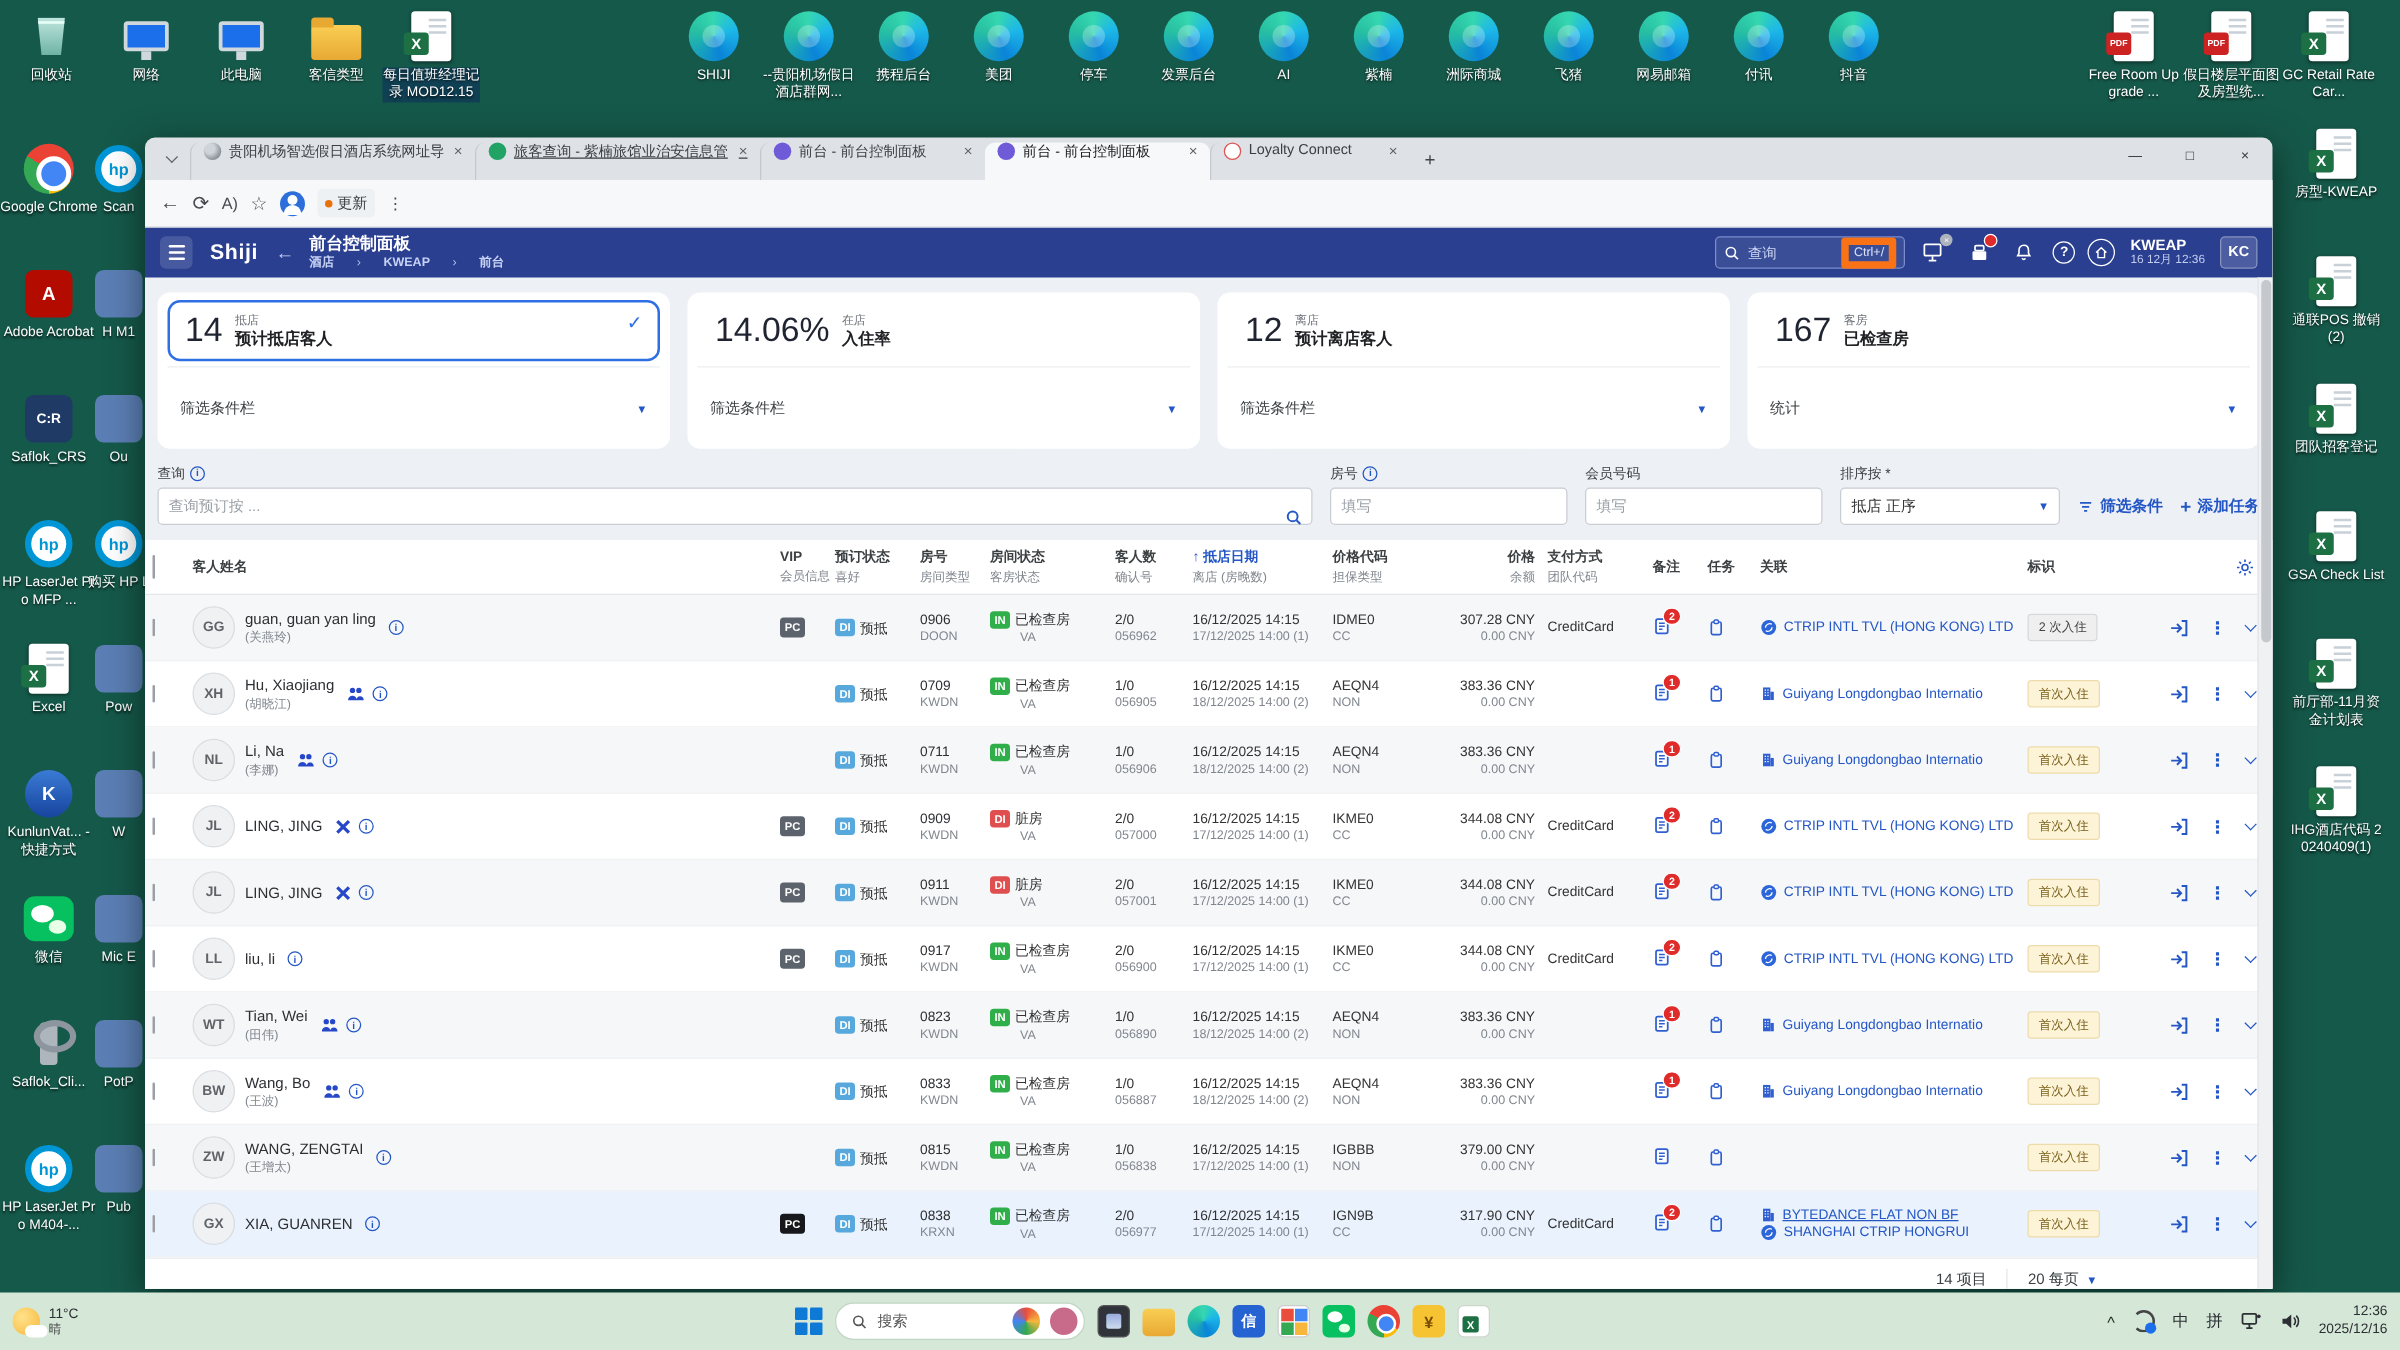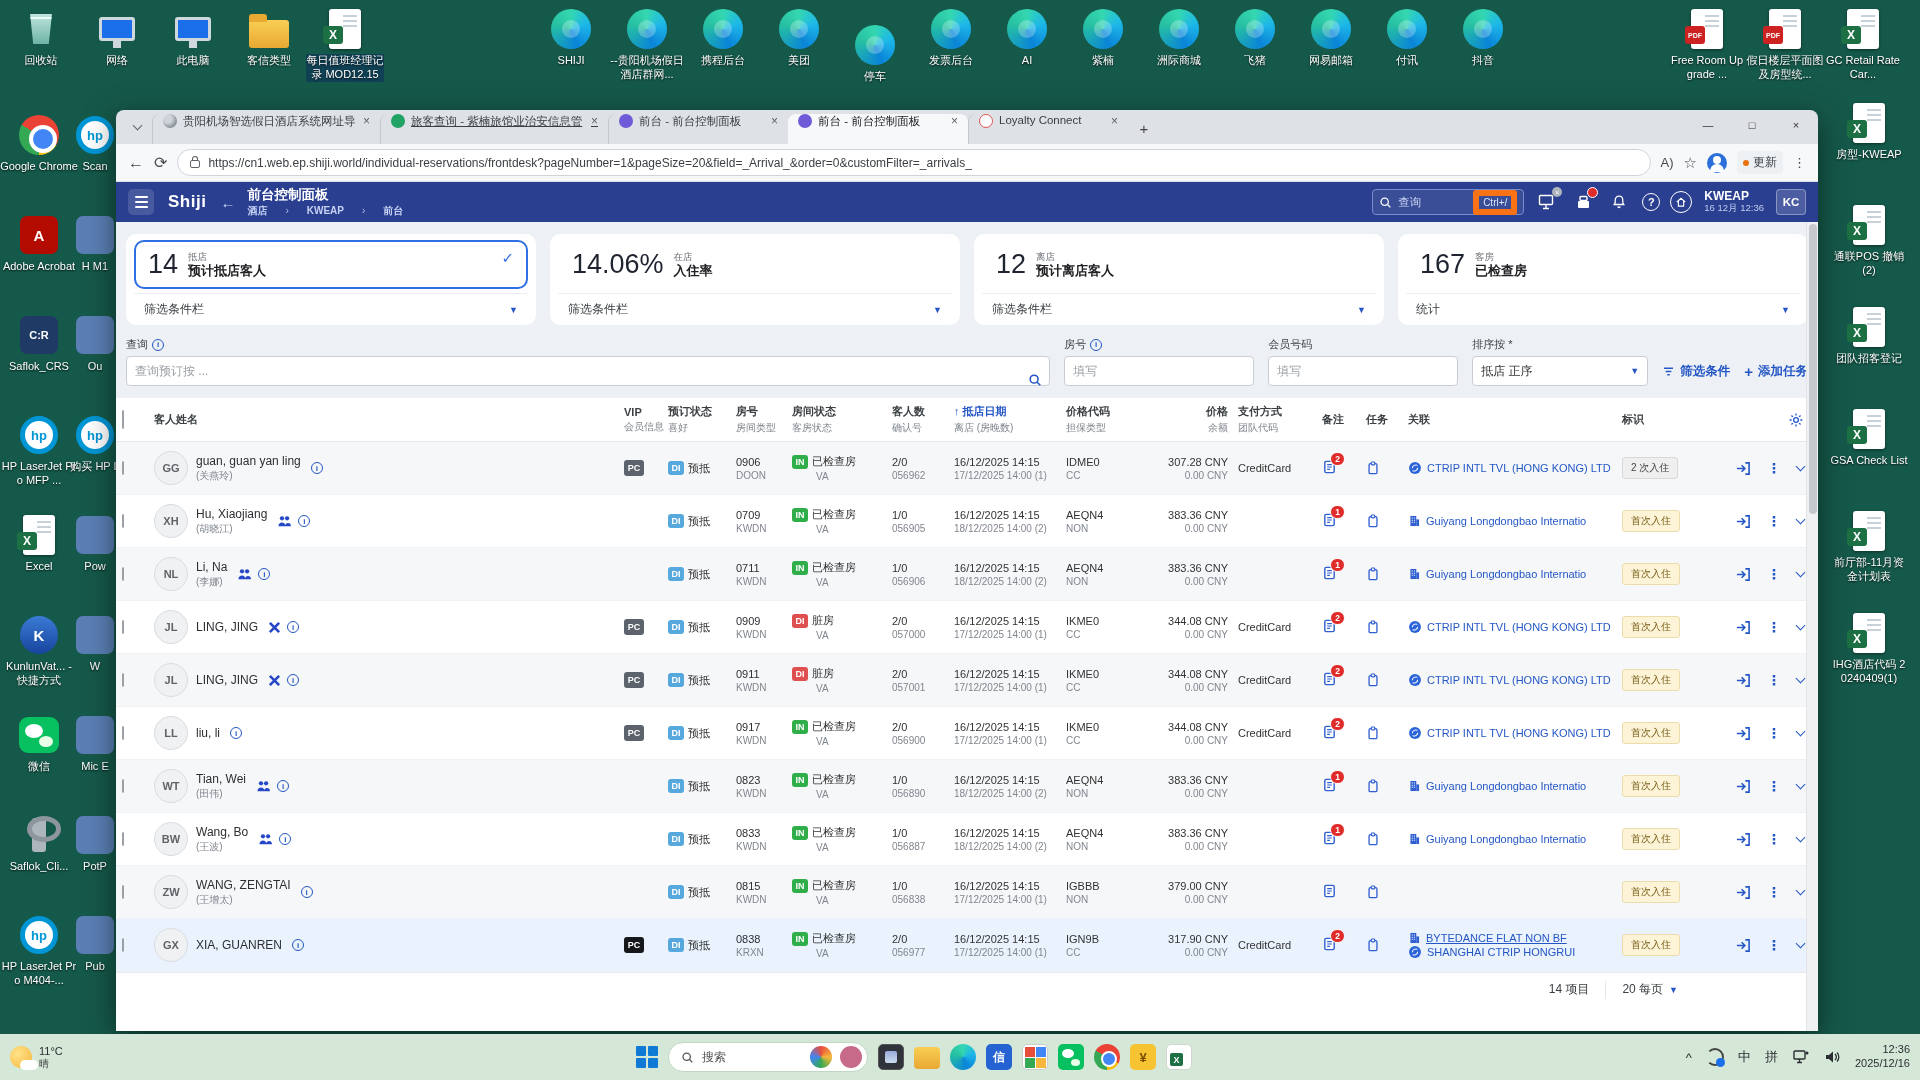--- a/index.html
+++ b/index.html
@@ -83,21 +83,21 @@
 
 #stats{display:grid;grid-template-columns:repeat(4,1fr);gap:14px;padding:12px 10px 8px;flex:none}
 .card{background:#fff;border-radius:10px;padding:6px 8px 0}
 .card .topbox{border:2px solid transparent;border-radius:10px;padding:7px 12px;display:flex;align-items:flex-start;gap:10px}
 .card.sel .topbox{border-color:#2f6fe4}
 .card .num{font-size:27px;color:#1f2430;font-weight:400}
 .card .meta{line-height:1.2;padding-top:2px}
 .card .meta .tag{font-size:9.5px;color:#6b7077}
 .card .meta .lb{font-size:13px;font-weight:bold;color:#202124;margin-top:1px}
 .card .ck{margin-left:auto;color:#2f6fe4;font-weight:bold;font-size:15px}
-.card .foot{border-top:1px solid #eceef1;margin-top:4px;display:flex;align-items:center;padding:7px 10px;font-size:12px;color:#3c4043}
+.card .foot{border-top:1px solid #eceef1;margin-top:4px;display:flex;align-items:center;padding:24px 10px;font-size:12px;color:#3c4043}
 .card .foot .caret{margin-left:auto;color:#2457c5;font-size:9px}
 
 #filters{display:flex;gap:14px;padding:4px 10px 12px;align-items:flex-end;flex:none}
 .fcol{display:flex;flex-direction:column;gap:4px}
 .flabel{font-size:11px;color:#3c4043;display:flex;gap:4px;align-items:center}
 .i-info{width:12px;height:12px;border:1px solid #2457c5;border-radius:50%;color:#2457c5;font-size:8px;font-weight:bold;display:inline-flex;align-items:center;justify-content:center;font-style:normal}
 .finput{height:30px;border:1px solid #c9cdd4;border-radius:4px;background:#fff;font-size:12px;padding:0 8px;color:#333;width:100%;outline:none}
 .finput::placeholder{color:#9aa0a6}
 .fquery{position:relative;flex:1}
 .fquery .mag{position:absolute;right:8px;top:36px}
@@ -235,21 +235,21 @@
         <div class="ic-edge"></div>
       </div>
       <div class="lbl">携程后台</div>
     </div>
     <div class="dcell" style="left: 760px; top: 6px;">
       <div class="ic">
         <div class="ic-edge"></div>
       </div>
       <div class="lbl">美团</div>
     </div>
-    <div class="dcell" style="left: 836px; top: 22px;">
+    <div class="dcell" style="left: 836px; top: 6px;">
       <div class="ic">
         <div class="ic-edge"></div>
       </div>
       <div class="lbl">停车</div>
     </div>
     <div class="dcell" style="left: 912px; top: 6px;">
       <div class="ic">
         <div class="ic-edge"></div>
       </div>
       <div class="lbl">发票后台</div>
@@ -527,24 +527,20 @@
       </div>
     <div id="wincontrols">
       <span>—</span>
       <span>□</span>
       <span>×</span>
     </div>
   </div>
   <div id="toolbar">
     <span class="navbtn">←</span>
     <span class="navbtn">⟳</span>
-    <div class="urlpill">
-      <span class="lock"></span>
-      <span style="white-space:nowrap;overflow:hidden">https://cn1.web.ep.shiji.world/individual-reservations/frontdesk?pageNumber=1&amp;pageSize=20&amp;field=_Arrival_&amp;order=0&amp;customFilter=_arrivals_</span>
-    </div>
     <span class="tbicon">A)</span>
     <span class="tbicon" style="font-size:15px">☆</span>
     <span class="avatarmini"></span>
     <span class="updatebtn">
         <span class="dot"></span>
         <span>更新</span>
       </span>
     <span class="tbicon">⋮</span>
   </div>
 

